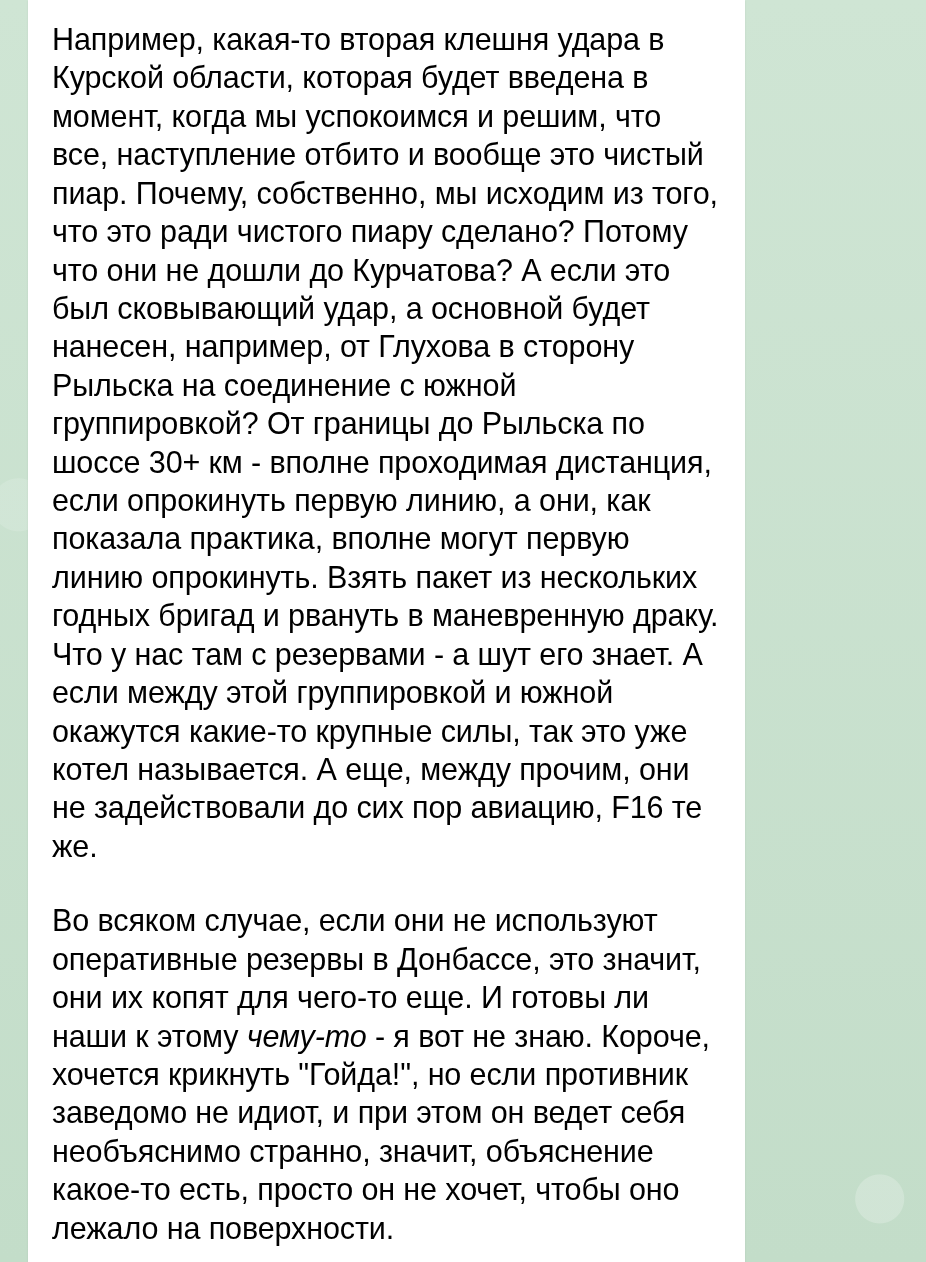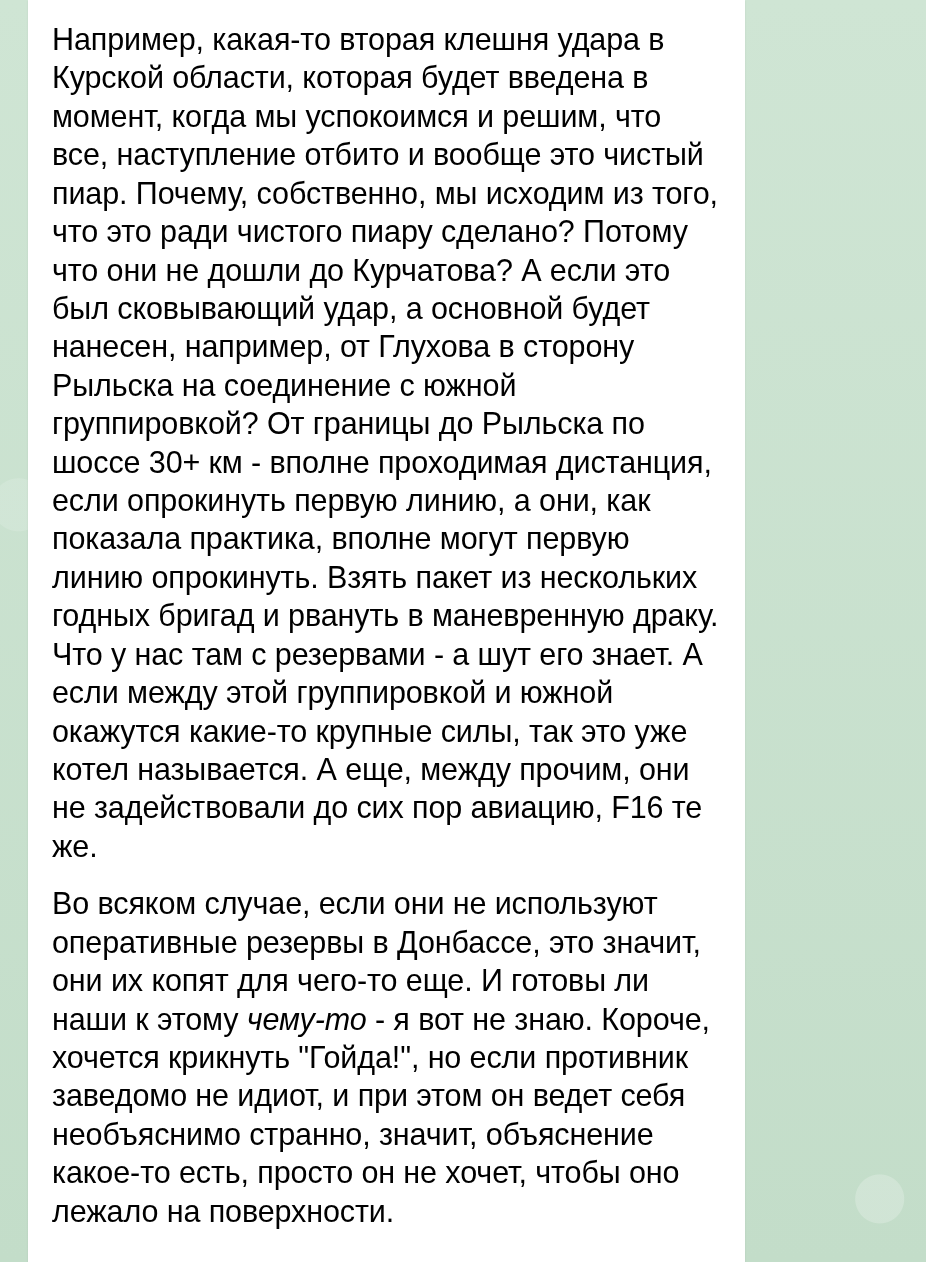--- a/index.html
+++ b/index.html
@@ -44,21 +44,21 @@
     font-size: 30.5px;
     line-height: 1.26;
     letter-spacing: -0.1px;
     font-family: "Liberation Sans", sans-serif;
     word-wrap: break-word;
   }
   .msg-text p {
     margin: 0;
   }
   .msg-text p + p {
-    margin-top: 19px;
+    margin-top: 36px;
   }
   .msg-text em {
     font-style: italic;
   }
   .meta-row {
     display: flex;
     align-items: center;
     margin-top: 39px;
     height: 38px;
   }

